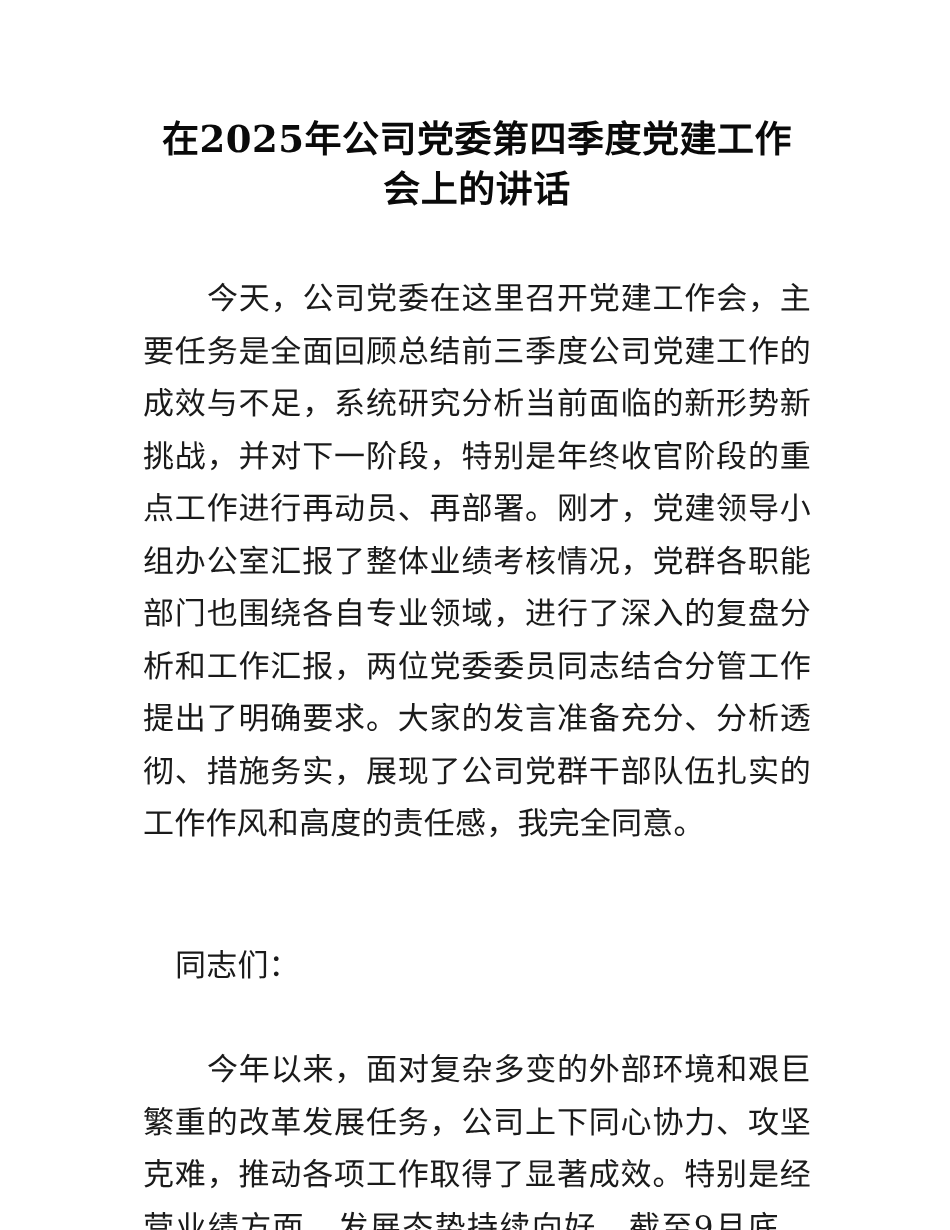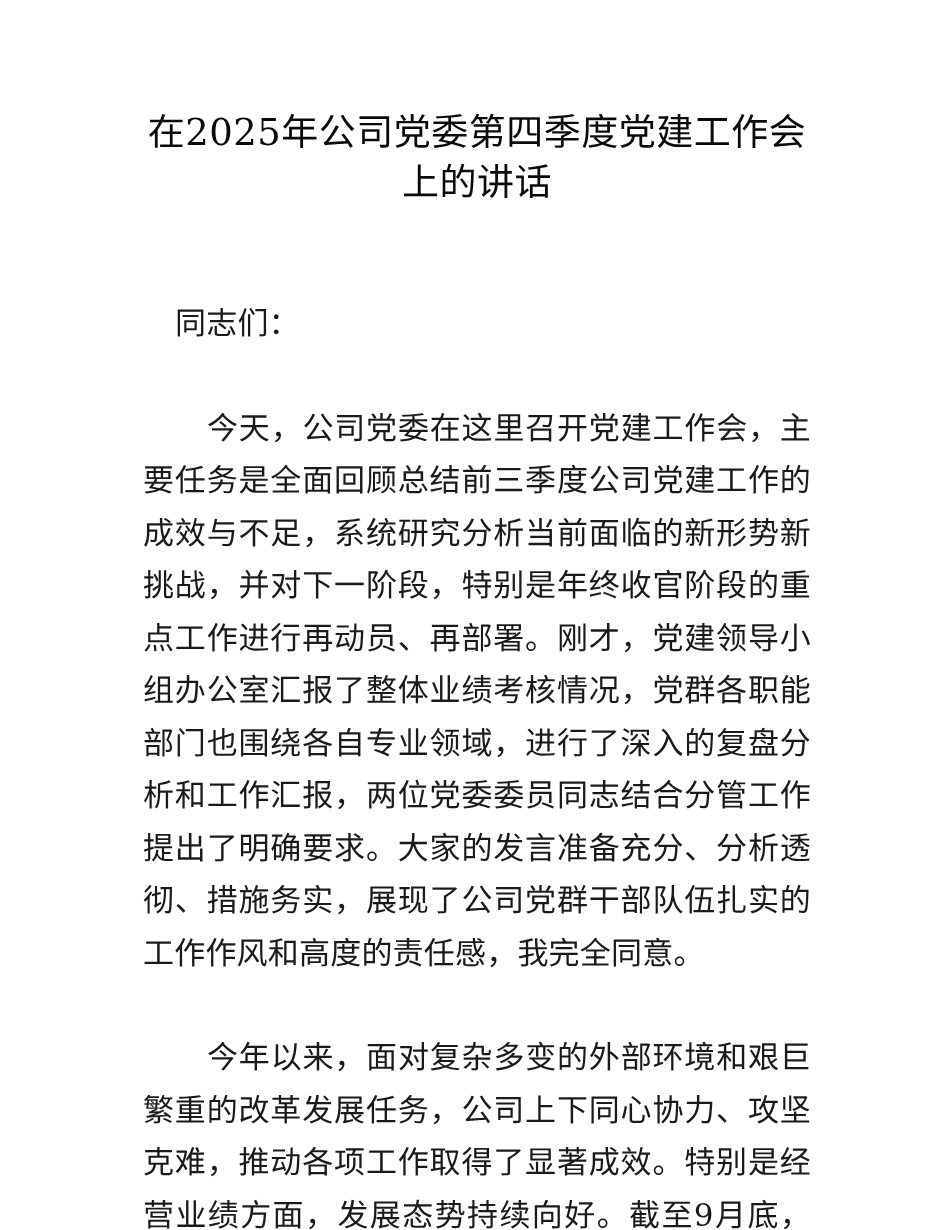--- a/index.html
+++ b/index.html
@@ -20,26 +20,26 @@
 
   .doc-body {
     position: absolute;
     left: 143px;
     top: 0;
     width: 668px;
   }
 
   .doc-title {
     font-family: "DejaVu Serif", "Liberation Serif", serif;
-    font-weight: 400;
+    font-weight: 700;
     font-size: 37px;
     line-height: 50px;
     color: #0a0a0a;
     text-align: center;
-    margin: 0;
+    margin: 6px;
     padding-top: 108px;
     letter-spacing: 0.5px;
   }
 
   .para {
     font-family: "DejaVu Serif", "Liberation Serif", serif;
     font-weight: 400;
     font-size: 31px;
     line-height: 52.5px;
     color: #1a1a1a;
@@ -70,20 +70,20 @@
   }
 </style>
 </head>
 <body>
 
 <div class="page">
   <div class="doc-body">
 
     <h1 class="doc-title">在2025年公司党委第四季度党建工作会上的讲话</h1>
 
+    <p class="para body-para">今天，公司党委在这里召开党建工作会，主要任务是全面回顾总结前三季度公司党建工作的成效与不足，系统研究分析当前面临的新形势新挑战，并对下一阶段，特别是年终收官阶段的重点工作进行再动员、再部署。刚才，党建领导小组办公室汇报了整体业绩考核情况，党群各职能部门也围绕各自专业领域，进行了深入的复盘分析和工作汇报，两位党委委员同志结合分管工作提出了明确要求。大家的发言准备充分、分析透彻、措施务实，展现了公司党群干部队伍扎实的工作作风和高度的责任感，我完全同意。</p>
+
     <p class="para salutation">同志们：</p>
-
-    <p class="para body-para">今天，公司党委在这里召开党建工作会，主要任务是全面回顾总结前三季度公司党建工作的成效与不足，系统研究分析当前面临的新形势新挑战，并对下一阶段，特别是年终收官阶段的重点工作进行再动员、再部署。刚才，党建领导小组办公室汇报了整体业绩考核情况，党群各职能部门也围绕各自专业领域，进行了深入的复盘分析和工作汇报，两位党委委员同志结合分管工作提出了明确要求。大家的发言准备充分、分析透彻、措施务实，展现了公司党群干部队伍扎实的工作作风和高度的责任感，我完全同意。</p>
 
     <p class="para body-para tight clip-bottom">今年以来，面对复杂多变的外部环境和艰巨繁重的改革发展任务，公司上下同心协力、攻坚克难，推动各项工作取得了显著成效。特别是经营业绩方面，发展态势持续向好。截至9月底，公司累计售电量达到xxx.xx亿千瓦时，同比增长xx%，在去年高基数的基础上，再次实现了稳健增长。这一成绩的取得，是公司全体干部职工不懈奋斗的结果，更离不开坚强</p>
 
   </div>
 </div>
 
 </body></html>

